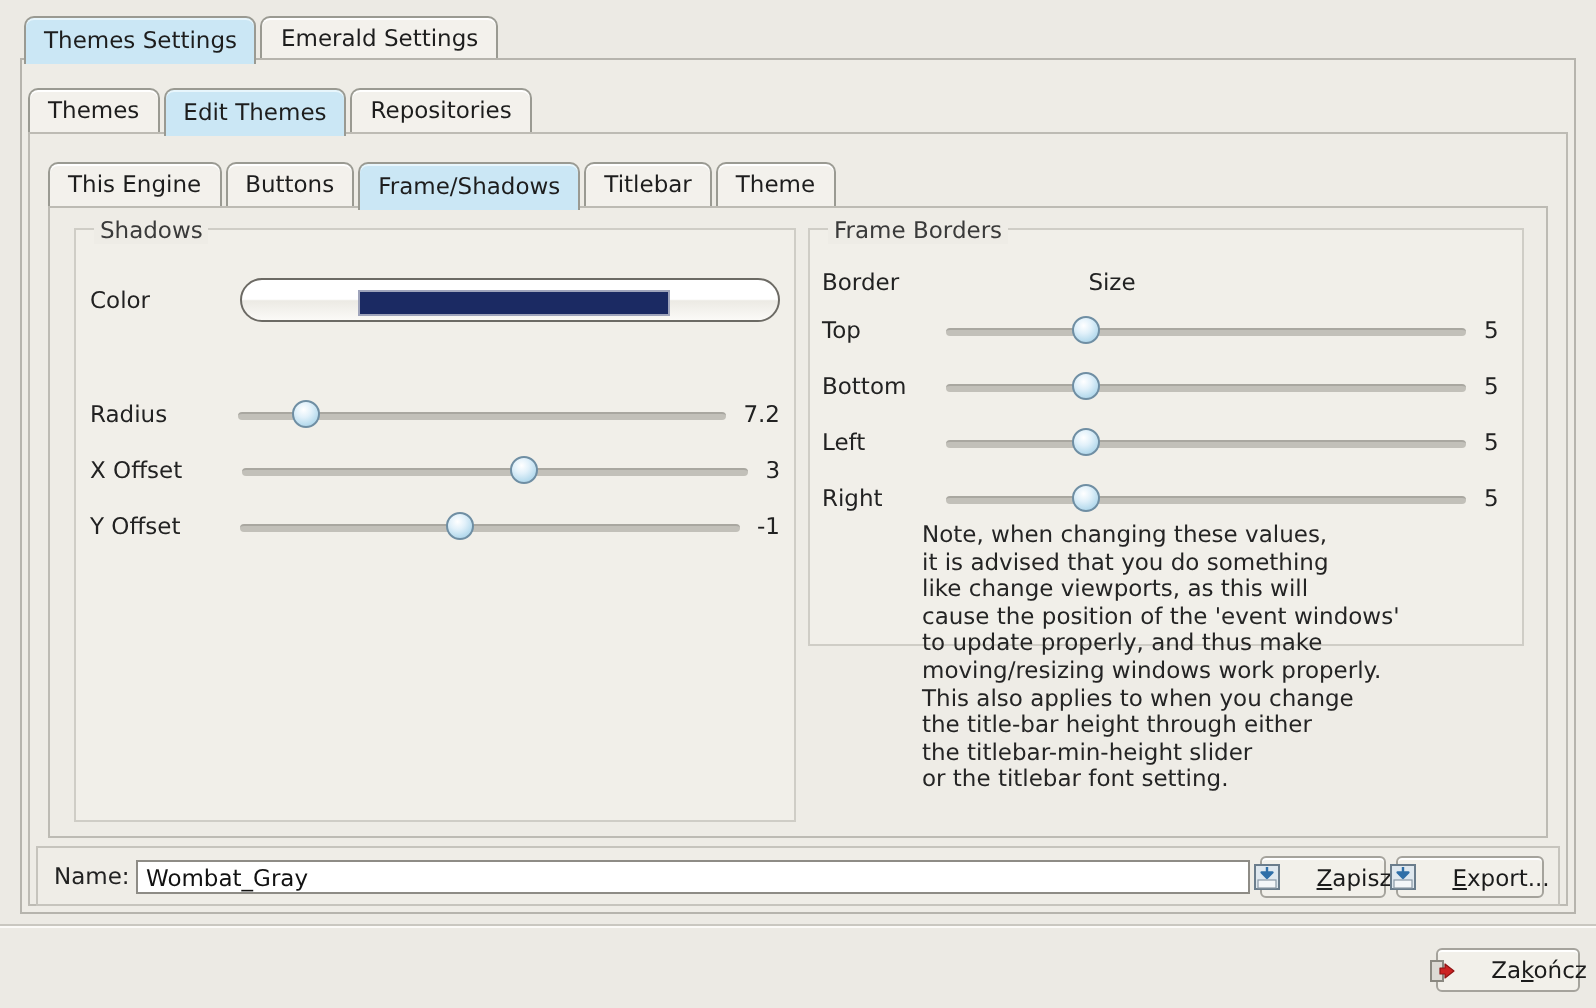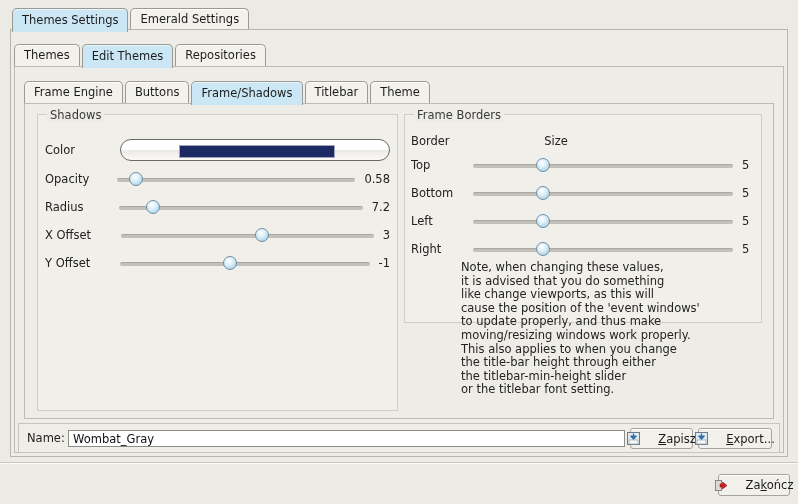--- a/index.html
+++ b/index.html
@@ -196,21 +196,21 @@
     </div>
     <div class="tab">
       <span>Repositories</span>
     </div>
   </div>
 
   <div class="page" style="left:14px; top:66px; width:770px; height:387px;"></div>
 
   <div class="tabrow" style="left:24px; top:81px;">
     <div class="tab">
-      <span>Frame Engine</span>
+      <span>This Engine</span>
     </div>
     <div class="tab">
       <span>Buttons</span>
     </div>
     <div class="tab active">
       <span>Frame/Shadows</span>
     </div>
     <div class="tab">
       <span>Titlebar</span>
     </div>
@@ -225,28 +225,20 @@
     <div class="group-title">Shadows</div>
   </div>
 
   <div class="row" style="left:45px; top:139px; width:345px; height:22px;">
     <div class="rlabel" style="width:68px;">Color</div>
     <div class="colorbtn" style="margin-left:8px; width:272px; height:22px;">
       <div class="swatch" style="left:58px; top:5px; width:156px; height:13px; background:#1b2a63;"></div>
     </div>
   </div>
 
-  <div class="row" style="left:45px; top:171px; width:345px; height:16px;">
-    <div class="rlabel" style="width:68px;">Opacity</div>
-    <div class="slider" style="margin-left:8px; width:253px;">
-      <div class="strack"></div>
-      <div class="sthumb" style="left:8%;"></div>
-    </div>
-    <div class="rvalue" style="margin-left:9px;">0.58</div>
-  </div>
 
   <div class="row" style="left:45px; top:199px; width:345px; height:16px;">
     <div class="rlabel" style="width:68px;">Radius</div>
     <div class="slider" style="margin-left:8px; width:253px;">
       <div class="strack"></div>
       <div class="sthumb" style="left:14%;"></div>
     </div>
     <div class="rvalue" style="margin-left:9px;">7.2</div>
   </div>
 

